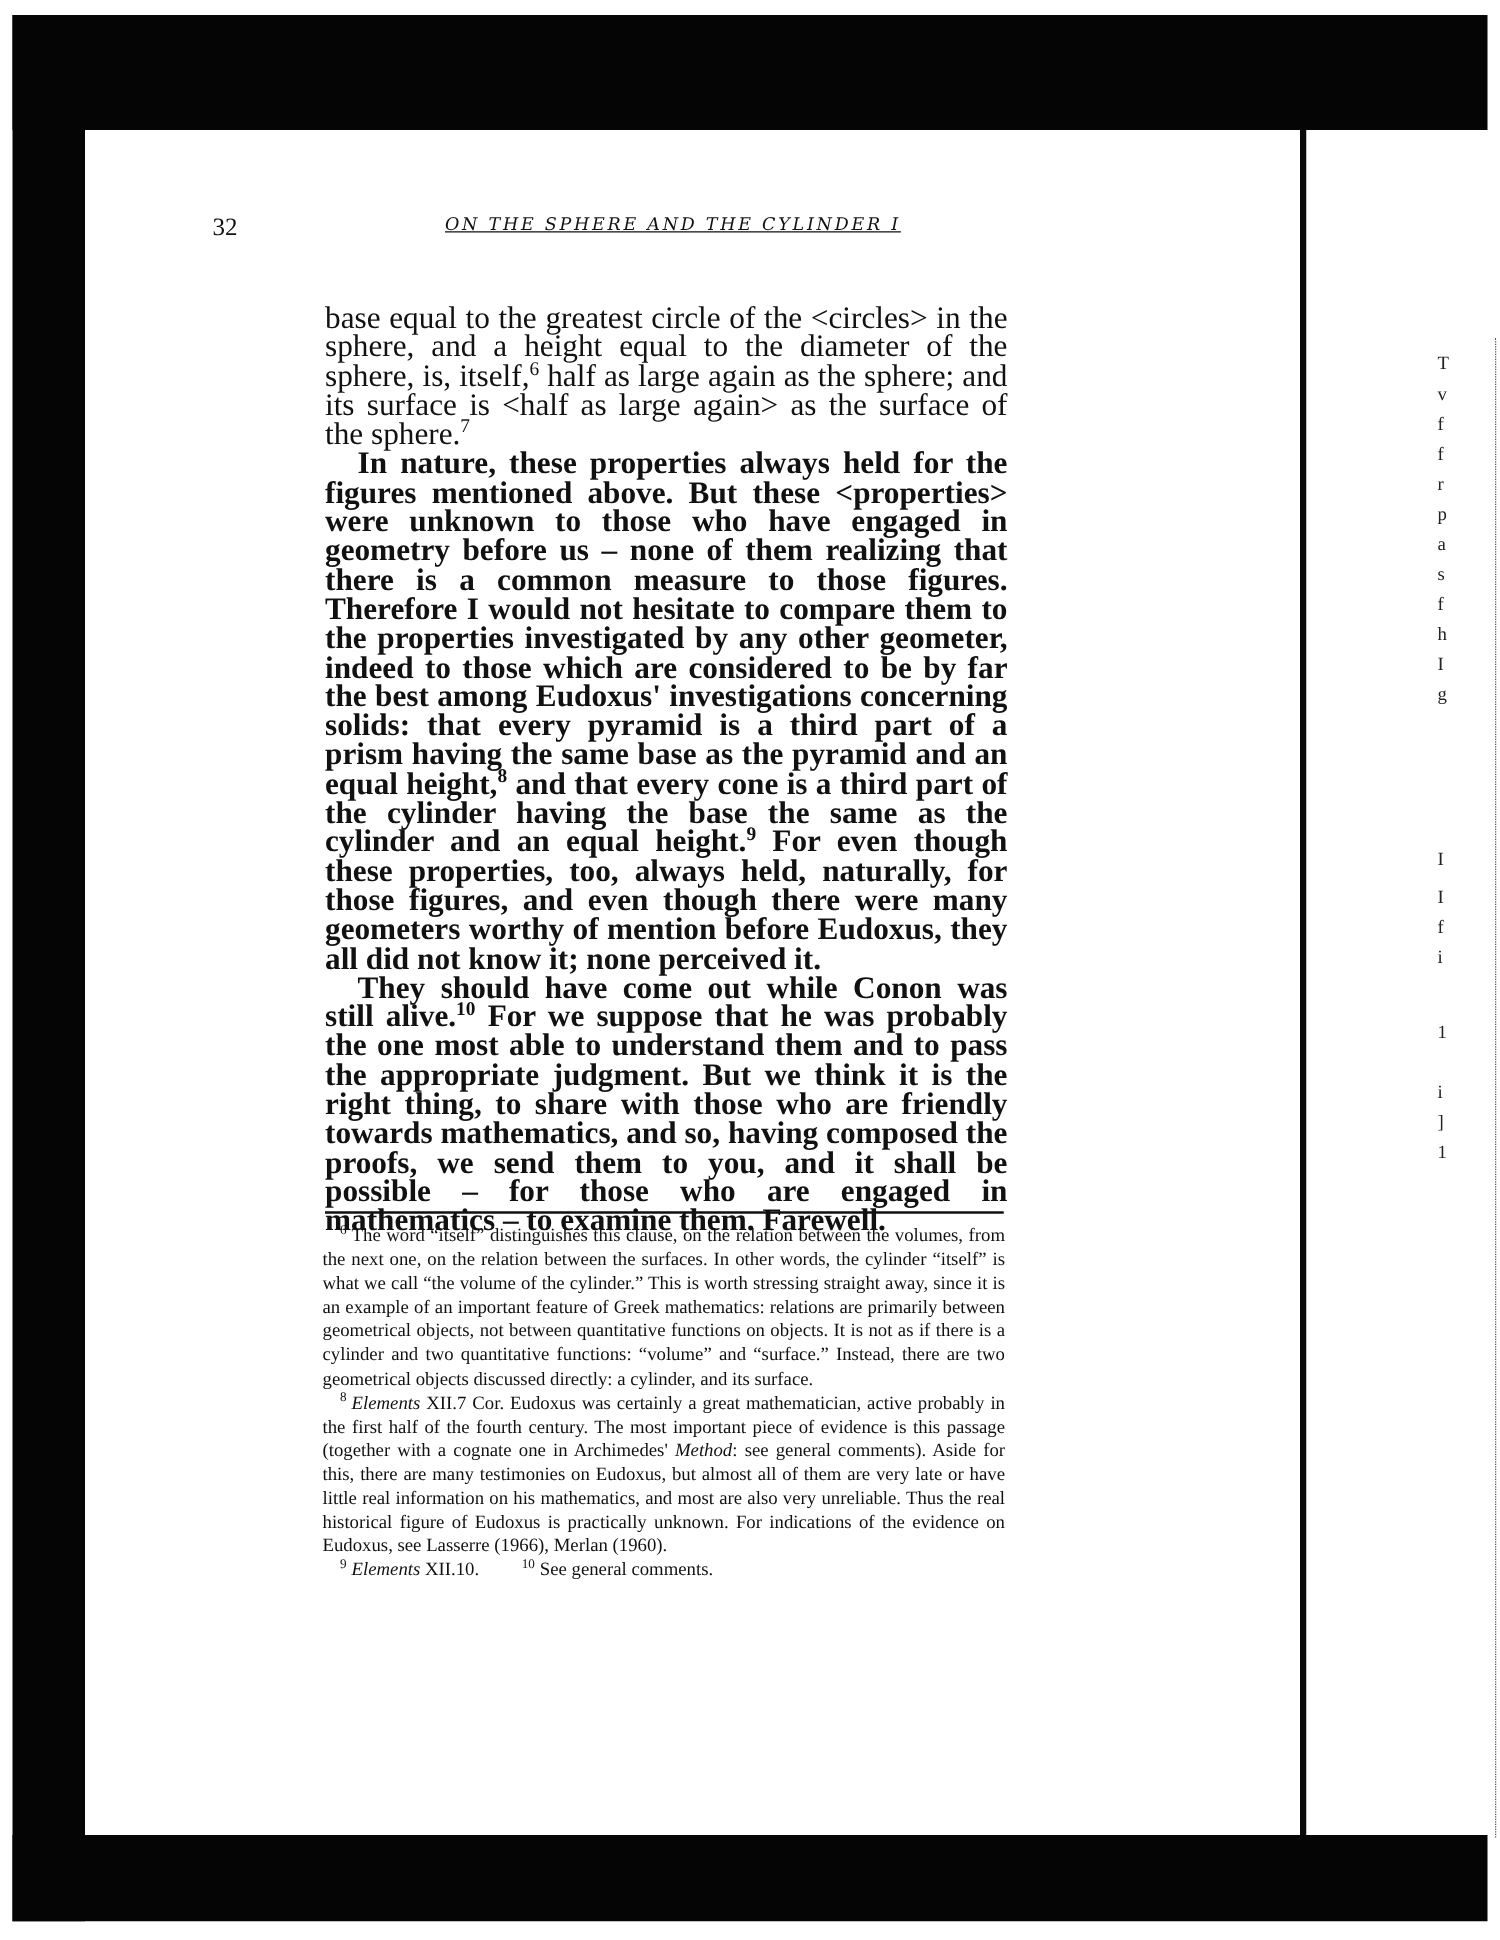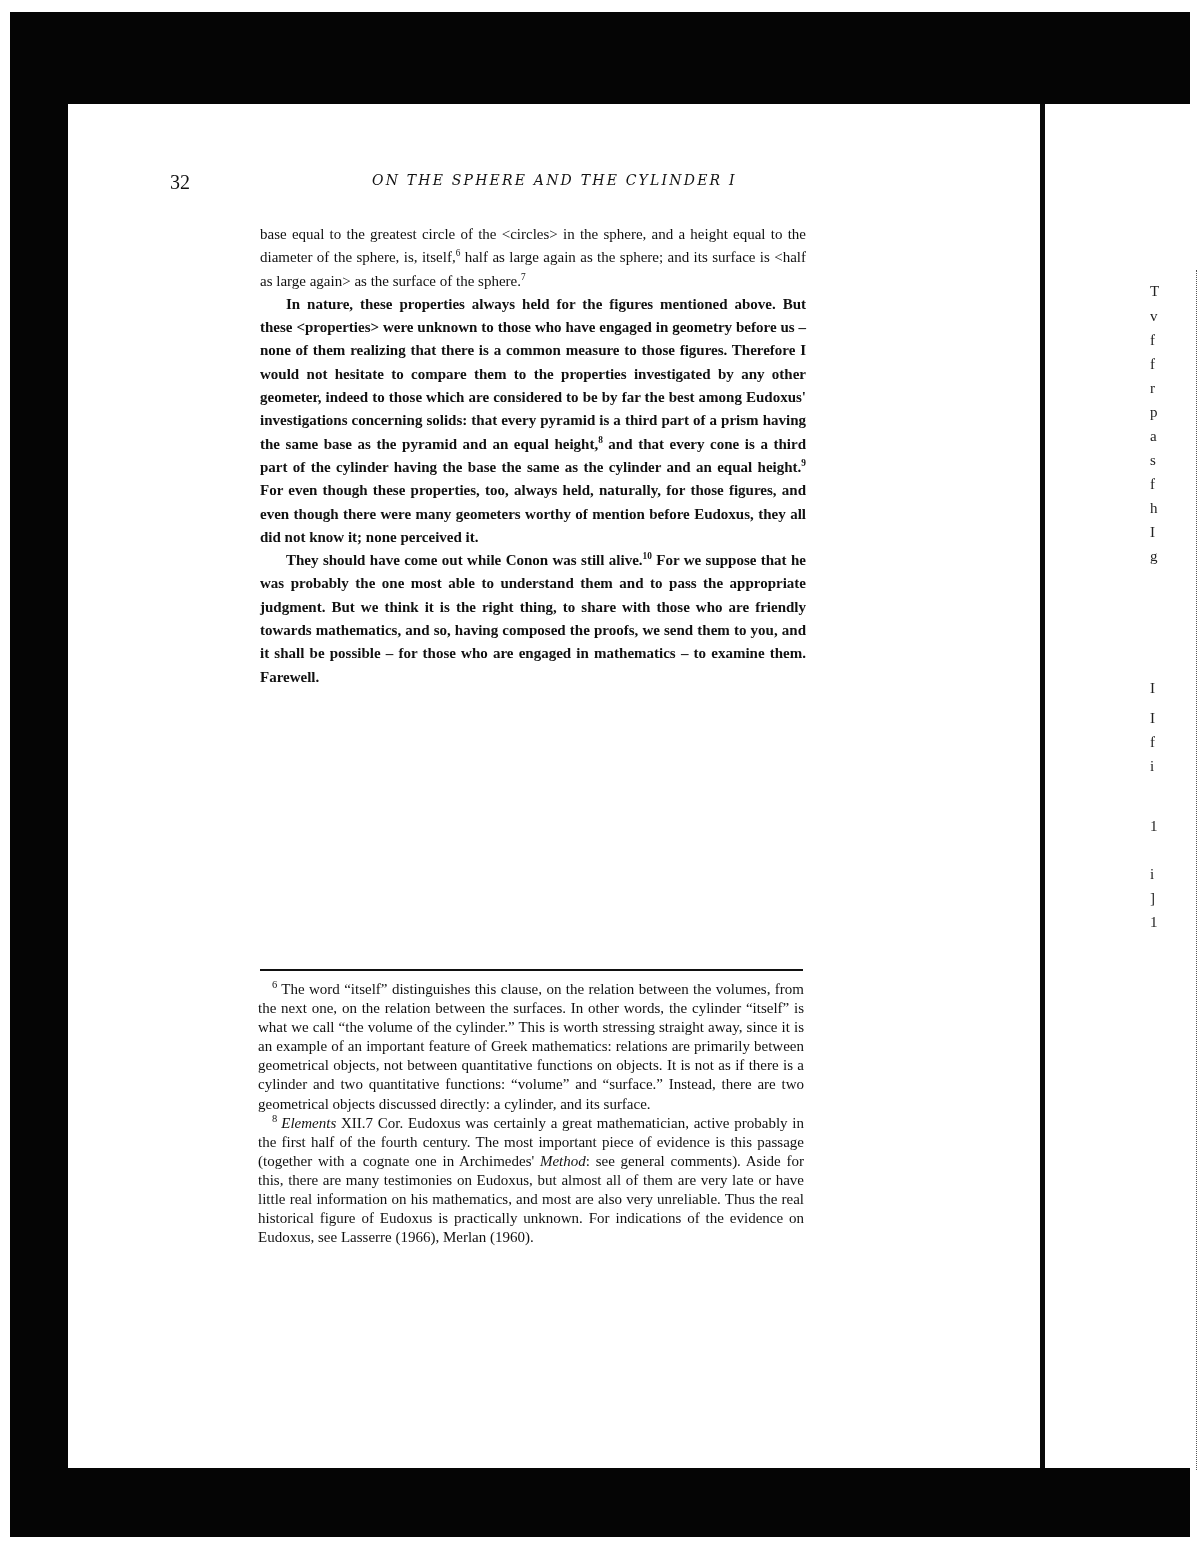--- a/index.html
+++ b/index.html
@@ -12,24 +12,24 @@
   
   .frame-top { position: absolute; left: 10px; top: 12px; width: 1180px; height: 92px; background: #050505; }
   .frame-left { position: absolute; left: 10px; top: 12px; width: 58px; height: 1525px; background: #050505; }
   .frame-bottom { position: absolute; left: 10px; top: 1468px; width: 1180px; height: 69px; background: #050505; }
   .gutter-line { position: absolute; left: 1040px; top: 104px; width: 5px; height: 1364px; background: #0a0a0a; }
   .right-edge { position: absolute; left: 1196px; top: 270px; width: 1px; height: 1200px; border-left: 1px dotted #555; }
 
   .page { position: absolute; left: 68px; top: 104px; width: 972px; height: 1364px; background: #fff; }
 
   .folio { position: absolute; left: 170px; top: 171px; font-size: 20px; }
-  .running-head { position: absolute; left: 372px; top: 172px; font-size: 14px; font-style: italic;
-    letter-spacing: 2.2px; font-family: "DejaVu Serif", serif; font-weight: normal; }
+  .running-head { position: absolute; left: 356px; top: 172px; font-size: 14px; font-style: italic;
+    letter-spacing: 2.2px; font-family: "DejaVu Serif", serif; font-weight: normal; text-decoration: underline; }
 
-  .body-text { position: absolute; left: 260px; top: 223px; width: 546px; font-size: 15px; line-height: 23.3px;
+  .body-text { position: absolute; left: 260px; top: 243px; width: 546px; font-size: 25px; line-height: 23.3px;
     text-align: justify; }
   .body-text p { margin: 0; text-indent: 0; }
   .body-text p.indent { text-indent: 26px; font-weight: bold; }
   sup { font-size: 0.62em; line-height: 0; vertical-align: super; }
 
   .rule { position: absolute; left: 260px; top: 969px; width: 543px; height: 1.5px; background: #111; }
 
   .footnotes { position: absolute; left: 258px; top: 980px; width: 546px; font-size: 15px; line-height: 19.1px;
     text-align: justify; }
   .footnotes p { margin: 0; text-indent: 14px; }
@@ -57,20 +57,21 @@
   <p><span>base equal to the greatest circle of the &lt;circles&gt; in the sphere, and a height equal to the diameter of the sphere, is, itself,</span><sup>6</sup><span> half as large again as the sphere; and its surface is &lt;half as large again&gt; as the surface of the sphere.</span><sup>7</sup></p>
   <p class="indent"><span>In nature, these properties always held for the figures mentioned above. But these &lt;properties&gt; were unknown to those who have engaged in geometry before us – none of them realizing that there is a common measure to those figures. Therefore I would not hesitate to compare them to the properties investigated by any other geometer, indeed to those which are considered to be by far the best among Eudoxus' investigations concerning solids: that every pyramid is a third part of a prism having the same base as the pyramid and an equal height,</span><sup>8</sup><span> and that every cone is a third part of the cylinder having the base the same as the cylinder and an equal height.</span><sup>9</sup><span> For even though these properties, too, always held, naturally, for those figures, and even though there were many geometers worthy of mention before Eudoxus, they all did not know it; none perceived it.</span></p>
   <p class="indent"><span>They should have come out while Conon was still alive.</span><sup>10</sup><span> For we suppose that he was probably the one most able to understand them and to pass the appropriate judgment. But we think it is the right thing, to share with those who are friendly towards mathematics, and so, having composed the proofs, we send them to you, and it shall be possible – for those who are engaged in mathematics – to examine them. Farewell.</span></p>
 </div>
 
 <div class="rule"></div>
 
 <div class="footnotes">
   <p><span class="fn-num">6</span><span>The word “itself” distinguishes this clause, on the relation between the volumes, from the next one, on the relation between the surfaces. In other words, the cylinder “itself” is what we call “the volume of the cylinder.” This is worth stressing straight away, since it is an example of an important feature of Greek mathematics: relations are primarily between geometrical objects, not between quantitative functions on objects. It is not as if there is a cylinder and two quantitative functions: “volume” and “surface.” Instead, there are two geometrical objects discussed directly: a cylinder, and its surface.</span></p>
   <p><span class="fn-num">8</span><span class="it">Elements</span><span> XII.7 Cor. Eudoxus was certainly a great mathematician, active probably in the first half of the fourth century. The most important piece of evidence is this passage (together with a cognate one in Archimedes' </span><span class="it">Method</span><span>: see general comments). Aside for this, there are many testimonies on Eudoxus, but almost all of them are very late or have little real information on his mathematics, and most are also very unreliable. Thus the real historical figure of Eudoxus is practically unknown. For indications of the evidence on Eudoxus, see Lasserre (1966), Merlan (1960).</span></p>
+  <p><span class="fn-num">9</span><span class="it">Elements</span><span> XII.10.</span><span class="spacer"></span><span class="fn-num">10</span><span>See general comments.</span></p>
 </div>
 
 <div id="facing">
     <span class="facing" style="top: 283px;">T</span>
     <span class="facing" style="top: 308px;">v</span>
     <span class="facing" style="top: 332px;">f</span>
     <span class="facing" style="top: 356px;">f</span>
     <span class="facing" style="top: 380px;">r</span>
     <span class="facing" style="top: 404px;">p</span>
     <span class="facing" style="top: 428px;">a</span>

